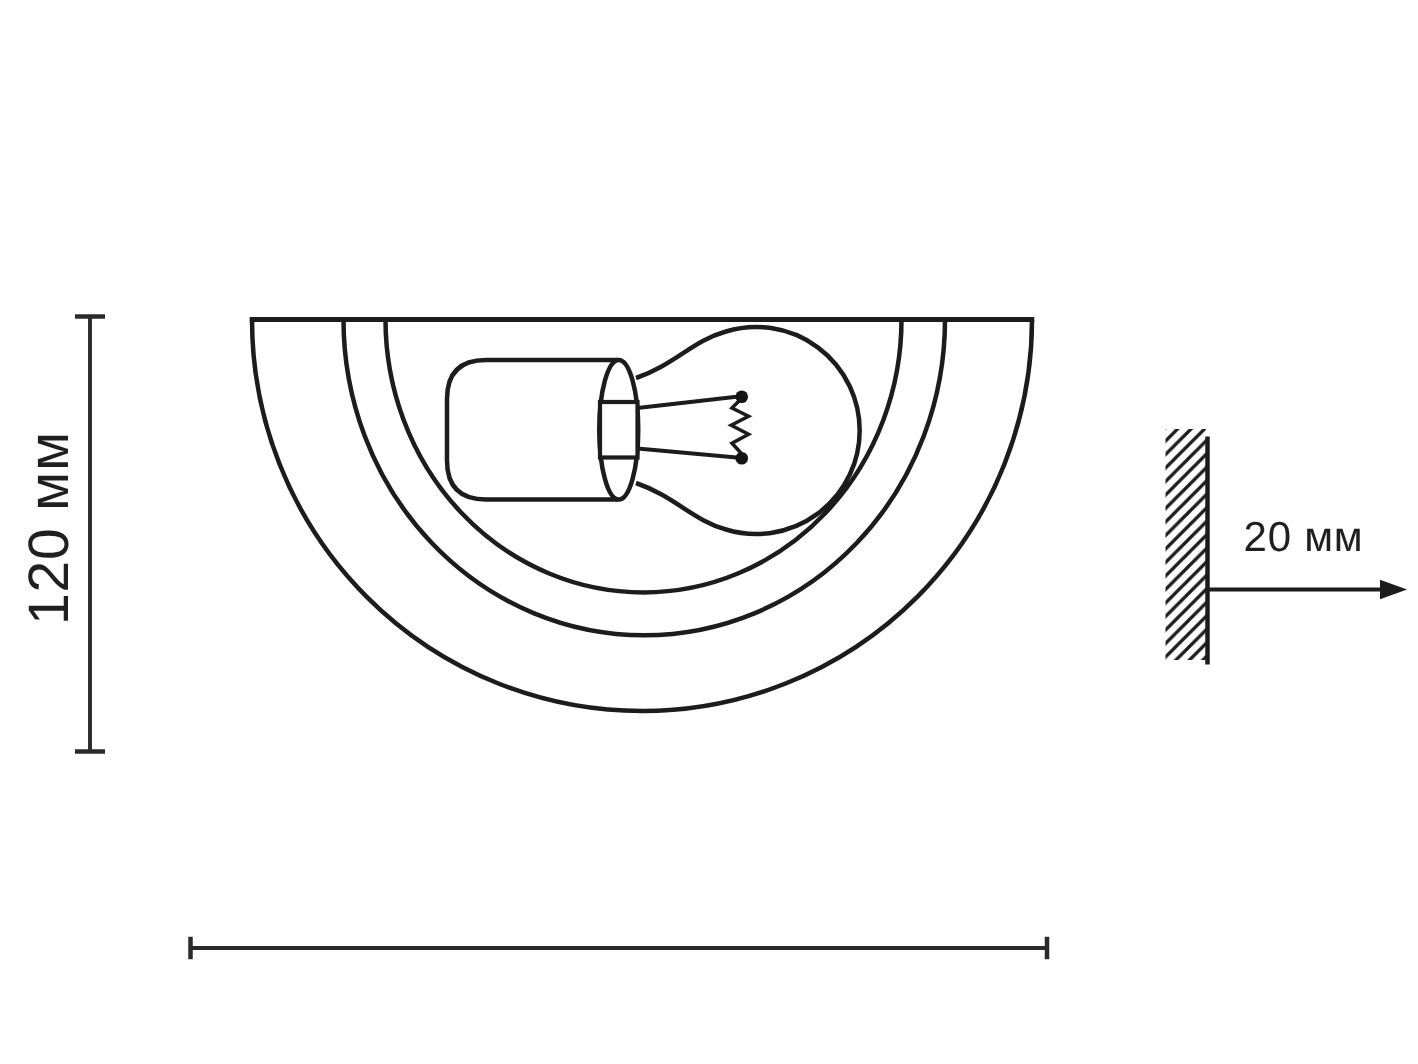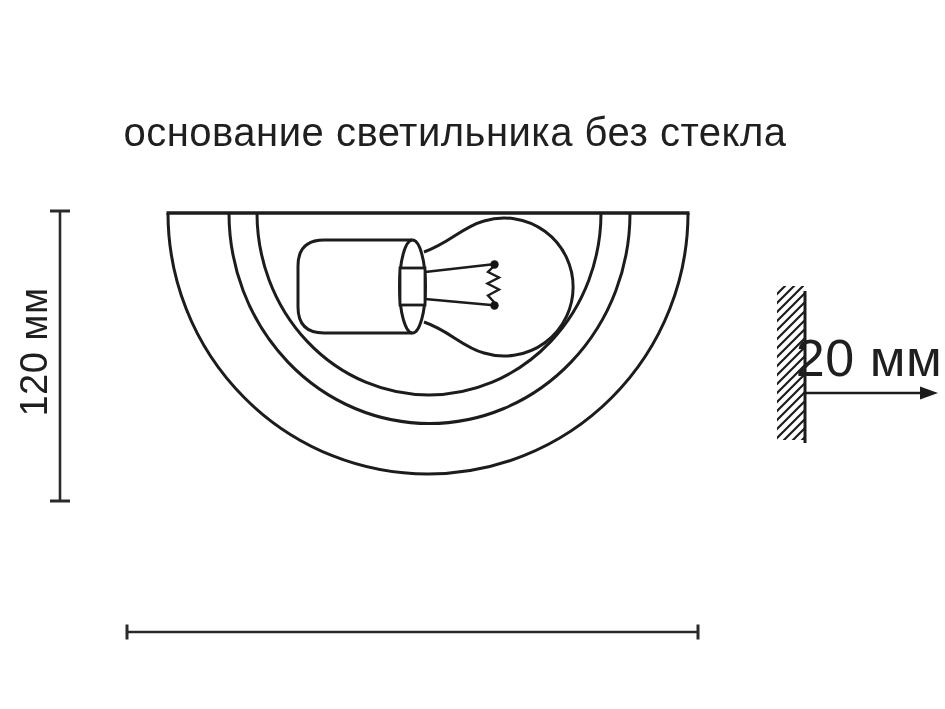--- a/index.html
+++ b/index.html
@@ -42,29 +42,28 @@
     transform: translate(-50%, -50%) rotate(-90deg);
   }
   .dim-width {
     left: 410px;
     top: 605px;
     font-size: 40px;
   }
   .dim-offset {
     left: 869px;
     top: 358px;
-    font-size: 52px;
+    font-size: 28px;
   }
 </style>
 </head>
 <body>
 
 <div class="canvas">
 
-  <div class="label title">основание светильника без стекла</div>
 
   <svg class="drawing-svg" width="945" height="709" viewBox="0 0 945 709">
     <defs>
       <pattern id="hatch" patternUnits="userSpaceOnUse" width="9" height="9">
         <path d="M-2,11 L11,-2 M-2,2 L2,-2 M7,11 L11,7" stroke="#1c1c1c" stroke-width="2.2" fill="none"></path>
       </pattern>
     </defs>
 
     <g stroke="#1c1c1c" fill="none" stroke-width="3">
       <path d="M166.5,213 H689.5" stroke-width="3.4"></path>

